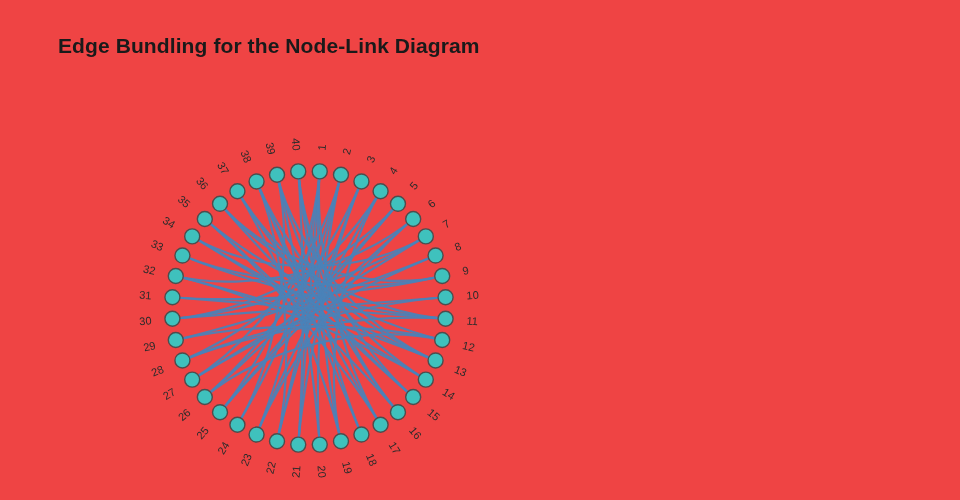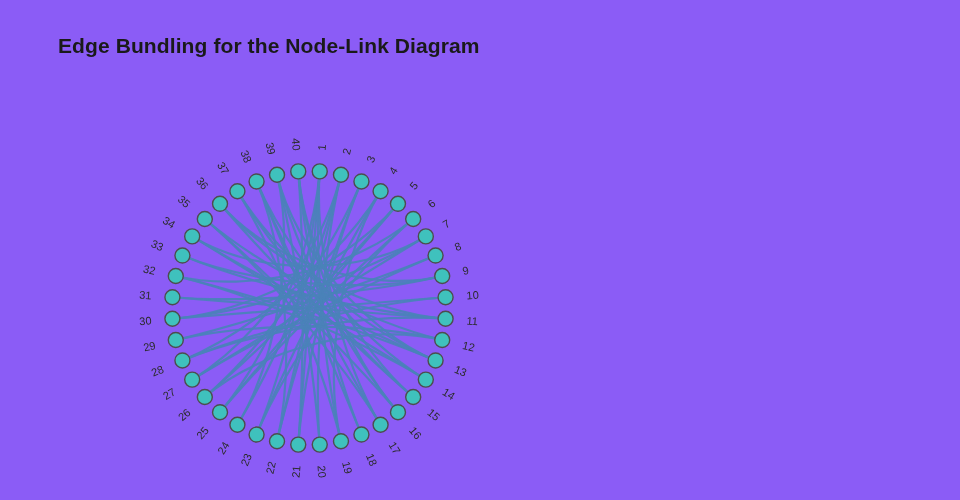--- a/index.html
+++ b/index.html
@@ -10,21 +10,21 @@
     width: 960px;
     height: 500px;
     background: #efefef;
     font-family: "Liberation Sans", sans-serif;
     overflow: hidden;
   }
   #page {
     position: relative;
     width: 960px;
     height: 500px;
-    background: #8b5cf6;
+    background: #ef4444;
   }
   #chart-title {
     position: absolute;
     left: 58px;
     top: 34px;
     font-size: 21px;
     font-weight: bold;
     color: #1a1a1a;
     letter-spacing: 0.1px;
     white-space: nowrap;

